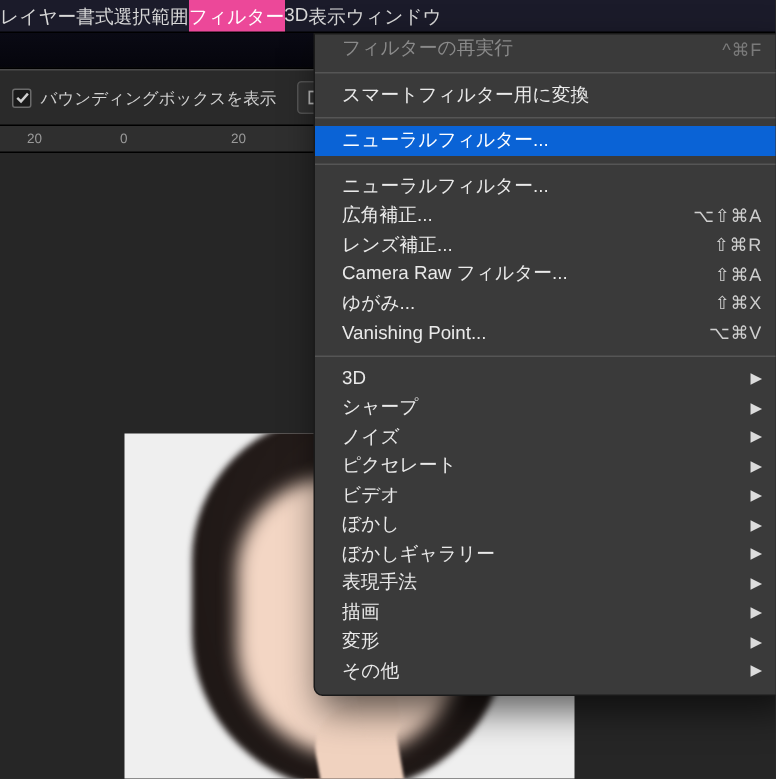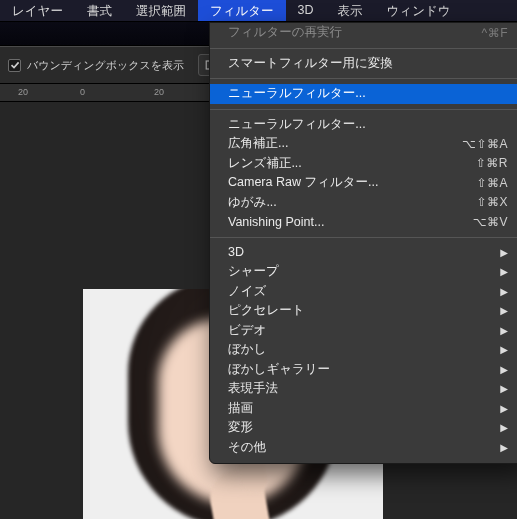--- a/index.html
+++ b/index.html
@@ -1,20 +1,20 @@
 <!DOCTYPE html>
 <html><head>
 <meta charset="utf-8">
 <style>
   * { margin: 0; padding: 0; box-sizing: border-box; font-family: -apple-system, "Hiragino Kaku Gothic ProN", sans-serif; }
   body { width: 517px; height: 519px; background: #1a1a1a; overflow: hidden; position: relative; }
   
   .menubar { display: flex; background: #1b1b2a; height: 22px; align-items: stretch; border-bottom: 1px solid #000; }
-  .menubar-item { color: #d8d8d8; font-size: 12.5px; padding: 3px 12px 0; cursor: default; white-space: nowrap; }
-  .menubar-item.active { background: #1d4ed8; color: #fff; }
+  .menubar-item { color: #d8d8d8; font-size: 12.5px; padding: 3px 0 0; cursor: default; white-space: nowrap; }
+  .menubar-item.active { background: #ec4899; color: #fff; }
   
   .chrome-strip { height: 24px; background: linear-gradient(#0a0a14,#05050c); border-bottom: 1px solid #000; }
   
   .optionbar { height: 38px; background: #2a2a2a; border-top: 1px solid #4a4a4a; border-bottom: 1px solid #000; display: flex; align-items: center; padding-left: 8px; gap: 6px;}
   .checkbox { width: 13px; height: 13px; background: #1a1a1a; border: 1px solid #6b6b6b; border-radius: 2px; display:flex; align-items:center; justify-content:center;}
   .checkbox svg { width: 10px; height: 10px; }
   .checkbox-label { color: #d0d0d0; font-size: 11px; }
   .icon-btn { width: 28px; height: 22px; border: 1px solid #555; border-radius: 3px; background:#333; display:flex; align-items:center; justify-content:center; margin-left:4px;}
   .icon-btn svg { width:16px; height:14px; stroke:#bdbdbd; fill:none; stroke-width:1.3;}
   

